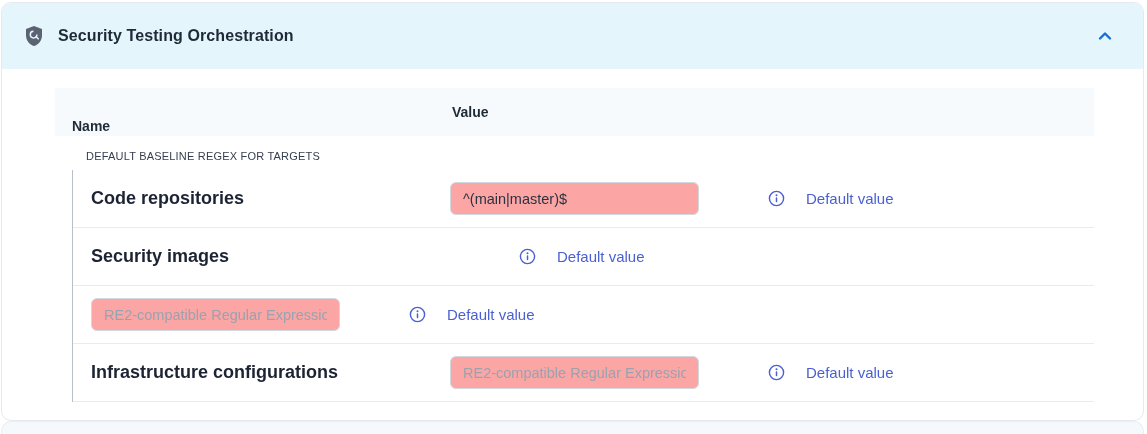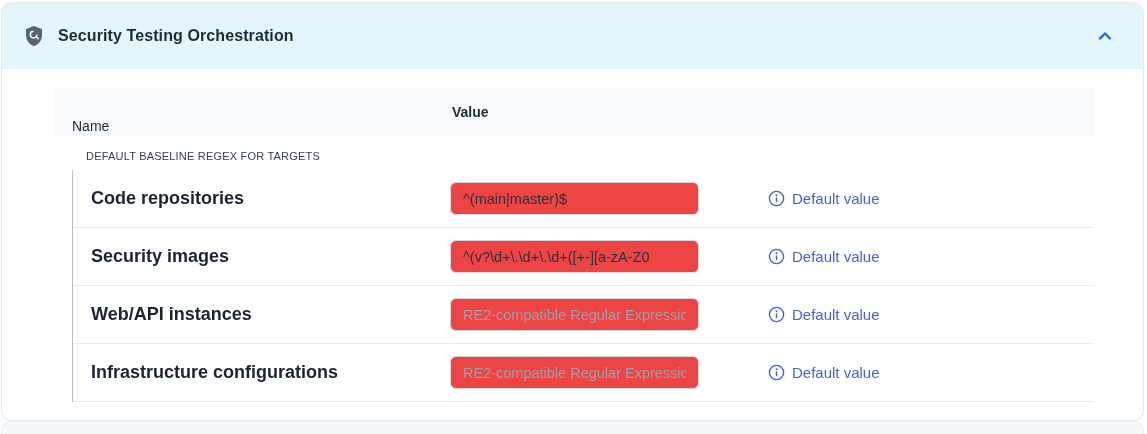--- a/index.html
+++ b/index.html
@@ -39,21 +39,21 @@
 
   
   .card-body { padding: 19px 49px 0 53px; }
 
   .table-header {
     height: 48px;
     background: #f6fafd;
     display: flex; align-items: center;
     padding-left: 17px;
   }
-  .col-name { width: 380px; font-size: 14px; font-weight: 400; color: #1f2a37; margin-top: 28px; }
+  .col-name { width: 380px; font-size: 14px; font-weight: 700; color: #1f2a37; margin-top: 28px; }
   .col-value { font-size: 14px; font-weight: 700; color: #1f2a37; }
 
   .section-label {
     margin: 14px 0 8px 17px;
     font-size: 11px; font-weight: 400; color: #353e4f;
     letter-spacing: 0.2px;
     padding-left: 14px;
   }
 
   .rows { margin-left: 17px; border-left: 1px solid #b9bfc9; }
@@ -63,28 +63,28 @@
     padding-left: 18px;
     border-bottom: 1px solid #e9ebf1;
   }
   .row-label { width: 359px; font-size: 18px; font-weight: 700; color: #1c2433; }
   .regex-input {
     width: 249px; height: 33px;
     border: 1px solid #d3d7de; border-radius: 6px;
     padding: 0 12px;
     font-family: "Liberation Sans", sans-serif;
     font-size: 14.5px; color: #2a3342;
-    background: #ef4444;
+    background: #fca5a5;
     outline: none;
   }
   .regex-input::placeholder { color: #9aa2af; opacity: 1; }
 
   .default-link {
     margin-left: 69px;
-    display: inline-flex; align-items: center; gap: 7px;
+    display: inline-flex; align-items: center; gap: 21px;
     background: transparent; border: none; cursor: pointer;
     color: #4a5fd2; font-family: "Liberation Sans", sans-serif;
     font-size: 15px; font-weight: 400;
   }
   .default-link svg { display: block; }
 
   
   .next-section-strip {
     position: absolute; left: 1px; right: 3px; top: 421px; height: 14px;
     background: #f5f9fc;
@@ -134,33 +134,31 @@
               <circle cx="8.5" cy="8.5" r="7.1" fill="none" stroke="#4a5fd2" stroke-width="1.4"></circle>
               <circle cx="8.5" cy="5.2" r="1" fill="#4a5fd2"></circle>
               <rect x="7.75" y="7.2" width="1.5" height="5" rx="0.7" fill="#4a5fd2"></rect>
             </svg>
             <span>Default value</span>
           </button>
         </div>
 
         <div class="row">
           <span class="row-label">Security images</span>
-          <input class="regex-input" type="text" value="^(v?\d+\.\d+\.\d+([+-][a-zA-Z0" style="">
           <button class="default-link">
             <svg width="17" height="17" viewBox="0 0 17 17">
               <circle cx="8.5" cy="8.5" r="7.1" fill="none" stroke="#4a5fd2" stroke-width="1.4"></circle>
               <circle cx="8.5" cy="5.2" r="1" fill="#4a5fd2"></circle>
               <rect x="7.75" y="7.2" width="1.5" height="5" rx="0.7" fill="#4a5fd2"></rect>
             </svg>
             <span>Default value</span>
           </button>
         </div>
 
         <div class="row">
-          <span class="row-label">Web/API instances</span>
           <input class="regex-input" type="text" placeholder="RE2-compatible Regular Expression" style="">
           <button class="default-link">
             <svg width="17" height="17" viewBox="0 0 17 17">
               <circle cx="8.5" cy="8.5" r="7.1" fill="none" stroke="#4a5fd2" stroke-width="1.4"></circle>
               <circle cx="8.5" cy="5.2" r="1" fill="#4a5fd2"></circle>
               <rect x="7.75" y="7.2" width="1.5" height="5" rx="0.7" fill="#4a5fd2"></rect>
             </svg>
             <span>Default value</span>
           </button>
         </div>

